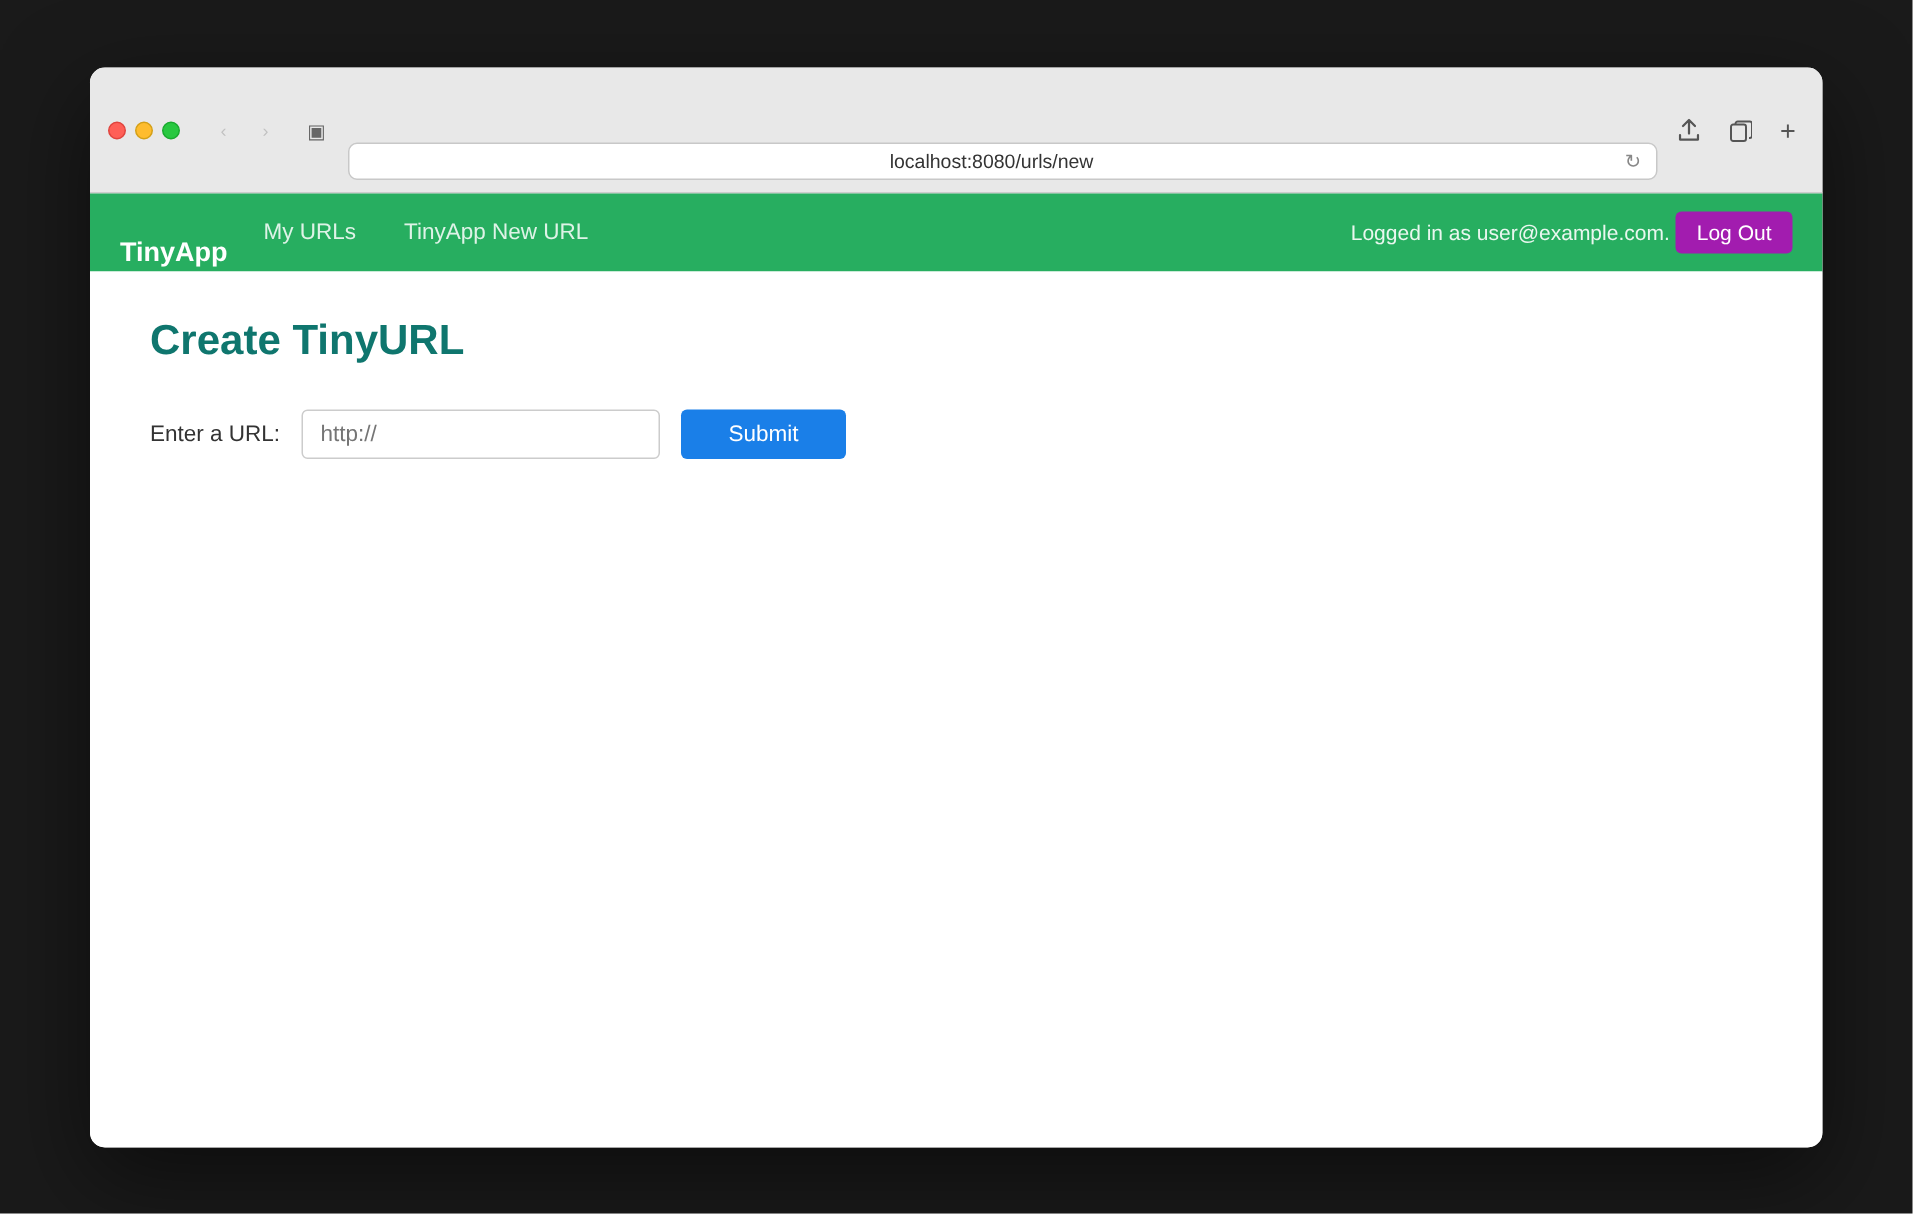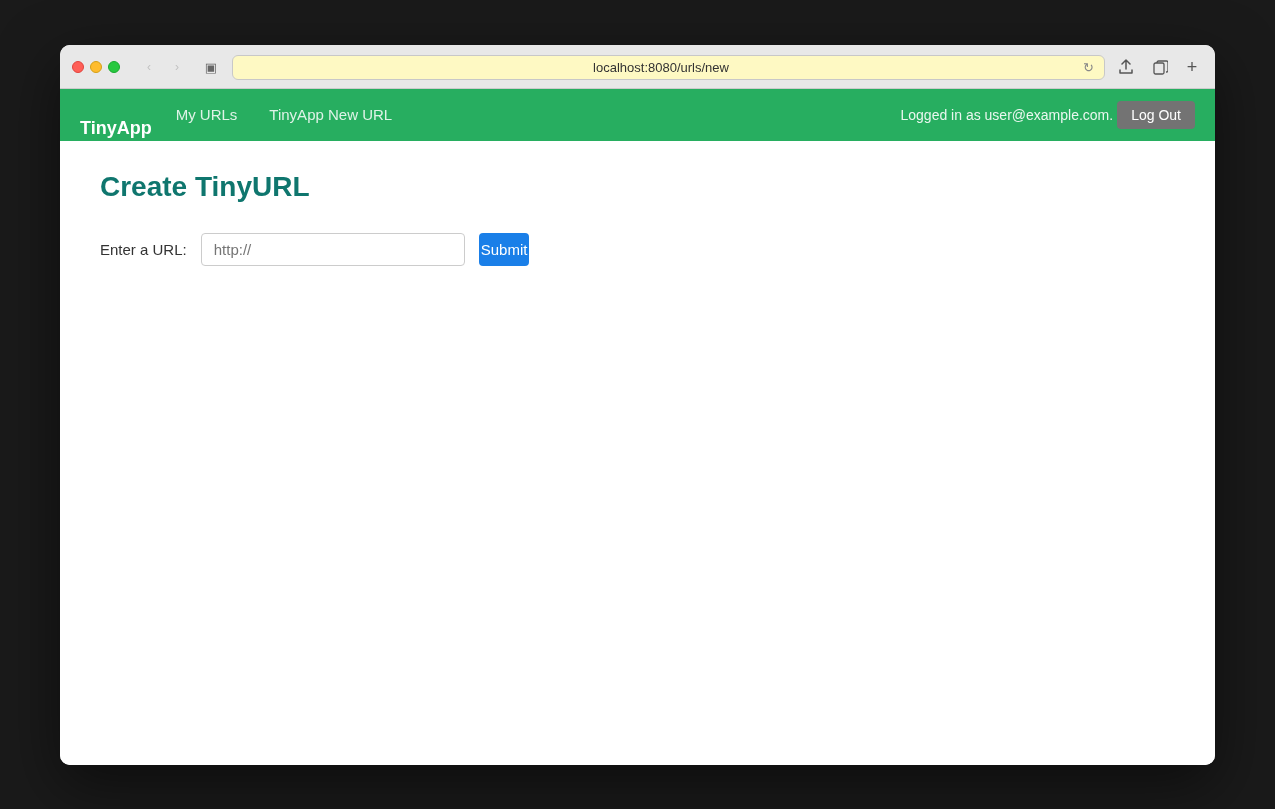--- a/index.html
+++ b/index.html
@@ -97,27 +97,28 @@
       display: flex;
       align-items: center;
       gap: 8px;
       flex: 1;
     }
 
     .address-bar {
       flex: 1;
       display: flex;
       align-items: flex-start;
-      background: #fef9c3;
+      background: #ffffff;
       border: 1px solid #c8c8c8;
       border-radius: 6px;
       padding: 4px 10px;
       font-size: 13px;
       color: #333;
       position: relative;
+      margin-top: 40px;
     }
 
     .address-text {
       flex: 1;
       text-align: center;
     }
 
     .refresh-btn {
       background: none;
       border: none;
@@ -196,21 +197,21 @@
       align-items: center;
       gap: 4px;
     }
 
     .logged-in-text {
       color: rgba(255,255,255,0.9);
       font-size: 14px;
     }
 
     .logout-btn {
-      background: #737373;
+      background: #a21caf;
       color: white;
       border: none;
       padding: 6px 14px;
       border-radius: 4px;
       font-size: 14px;
       cursor: pointer;
       font-weight: 500;
     }
 
     
@@ -233,34 +234,34 @@
       gap: 14px;
     }
 
     .form-label {
       font-size: 15px;
       color: #333;
       white-space: nowrap;
     }
 
     .url-input {
-      width: 264px;
+      width: 239px;
       padding: 7px 12px;
       border: 1px solid #ccc;
       border-radius: 4px;
       font-size: 15px;
       color: #555;
       outline: none;
     }
 
     .submit-btn {
       background: #1a7fe8;
       color: white;
       border: none;
-      padding: 8px 2px;
+      padding: 8px 32px;
       border-radius: 4px;
       font-size: 15px;
       cursor: pointer;
       font-weight: 500;
       text-align: right;
     }
   </style>
 </head>
 <body>
 

